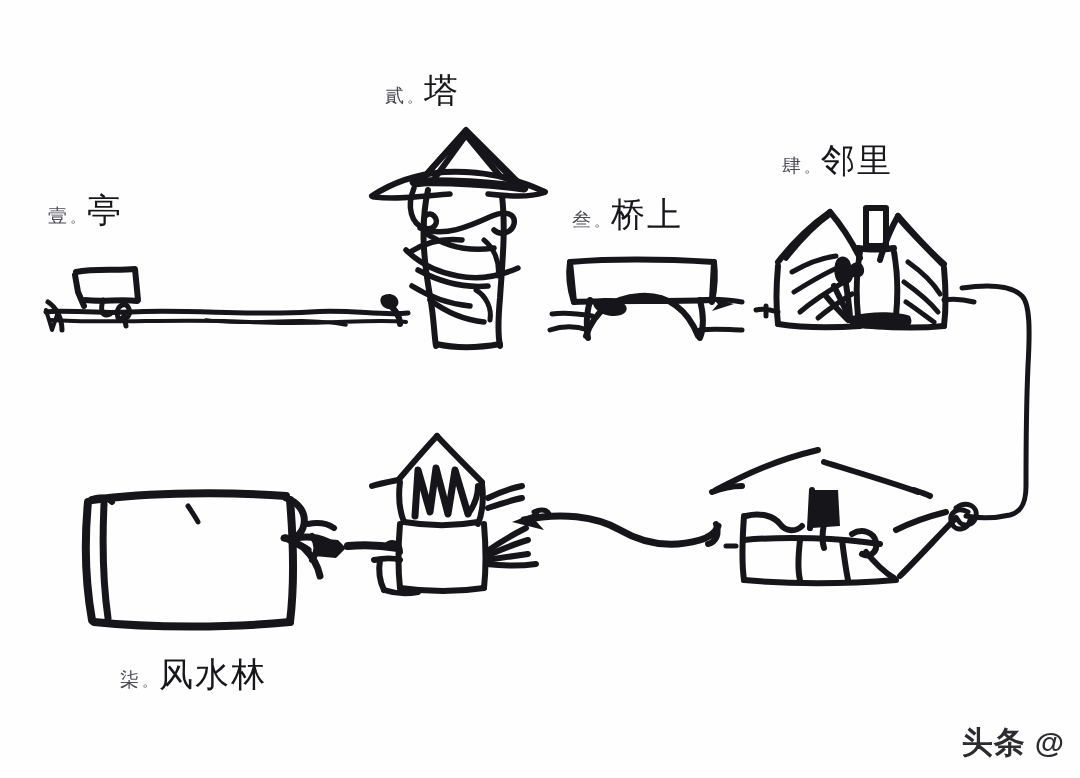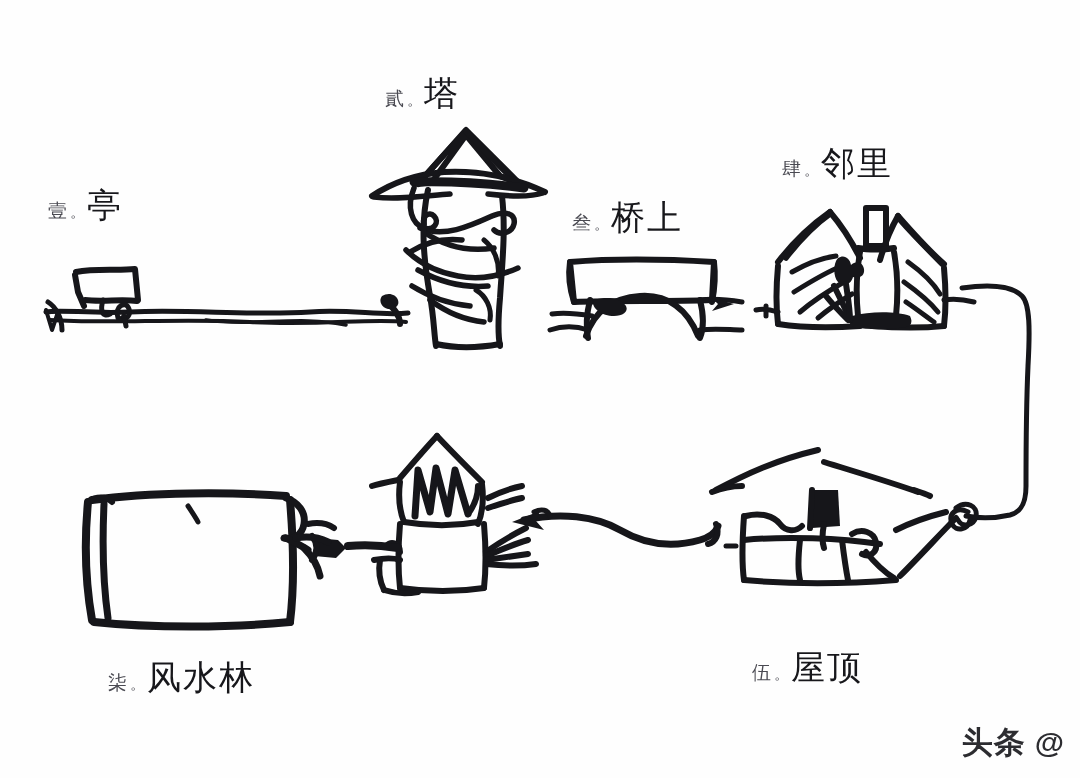--- a/index.html
+++ b/index.html
@@ -36,21 +36,21 @@
     stroke-linejoin: round;
   }
   .ink-fill {
     fill: #16161a;
     stroke: none;
   }
   .label {
     position: absolute;
     white-space: nowrap;
     color: #2b2b30;
-    font-family: Liberation Sans, sans-serif;
+    font-family: Liberation Mono, monospace;
     line-height: 1;
     user-select: none;
   }
   .label .num {
     font-size: 19px;
     color: #4a4a52;
     letter-spacing: 1px;
     vertical-align: baseline;
   }
   .label .dot {
@@ -301,42 +301,39 @@
 
       <path class="ink" stroke-width="7" d="M286,498 C298,502 306,512 304,524 C302,536 292,540 284,538"></path>
       <path class="ink" stroke-width="7" d="M286,538 C294,542 302,546 308,550"></path>
       <path class="ink" stroke-width="7" d="M296,538 C308,536 320,538 328,542"></path>
       <path class="ink" stroke-width="7" d="M304,548 C312,556 318,566 320,576"></path>
       <path class="ink" stroke-width="6" d="M308,524 C318,522 328,524 334,528"></path>
     </g>
 
   </svg>
 
-  <div class="label" style="left:48px; top:188px;">
+  <div class="label" style="left:48px; top:196px;">
     <span class="num">壹</span><span class="dot">。</span><span class="name">亭</span>
   </div>
 
   <div class="label" style="left:385px; top:76px;">
     <span class="num">貳</span><span class="dot">。</span><span class="name">塔</span>
   </div>
 
   <div class="label" style="left:572px; top:200px;">
     <span class="num">叁</span><span class="dot">。</span><span class="name">桥上</span>
   </div>
 
   <div class="label" style="left:782px; top:146px;">
     <span class="num">肆</span><span class="dot">。</span><span class="name">邻里</span>
   </div>
 
-  <div class="label" style="left:752px; top:650px;">
-    <span class="num">伍</span><span class="dot">。</span><span class="name">屋顶</span>
-  </div>
-
-
-  <div class="label" style="left:108px; top:660px;text-align:right;">
+
+
+  <div class="label" style="left:120px; top:660px;text-align:right;">
     <span class="num">柒</span><span class="dot">。</span><span class="name">风水林</span>
   </div>
 
   <div id="watermark">
     <span class="wm-platform">头条</span>
     <span class="wm-at">@</span>
   </div>
 
 </div>
 

